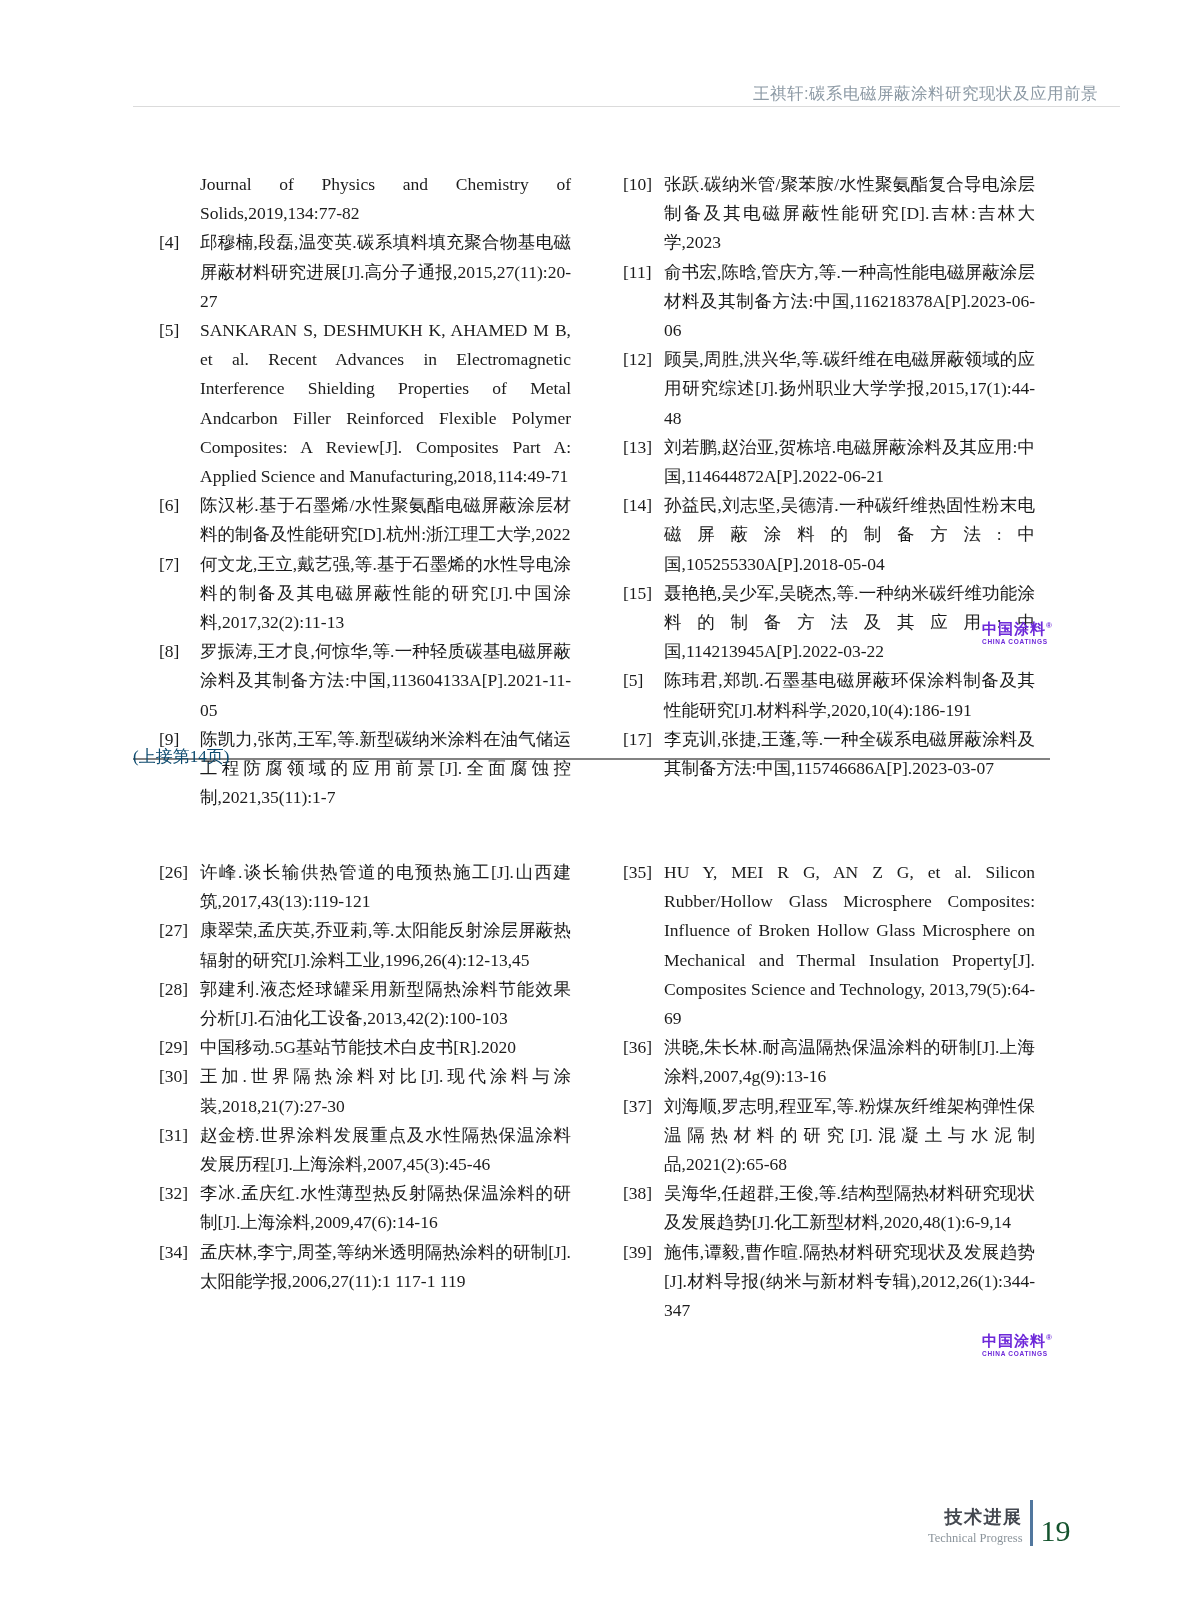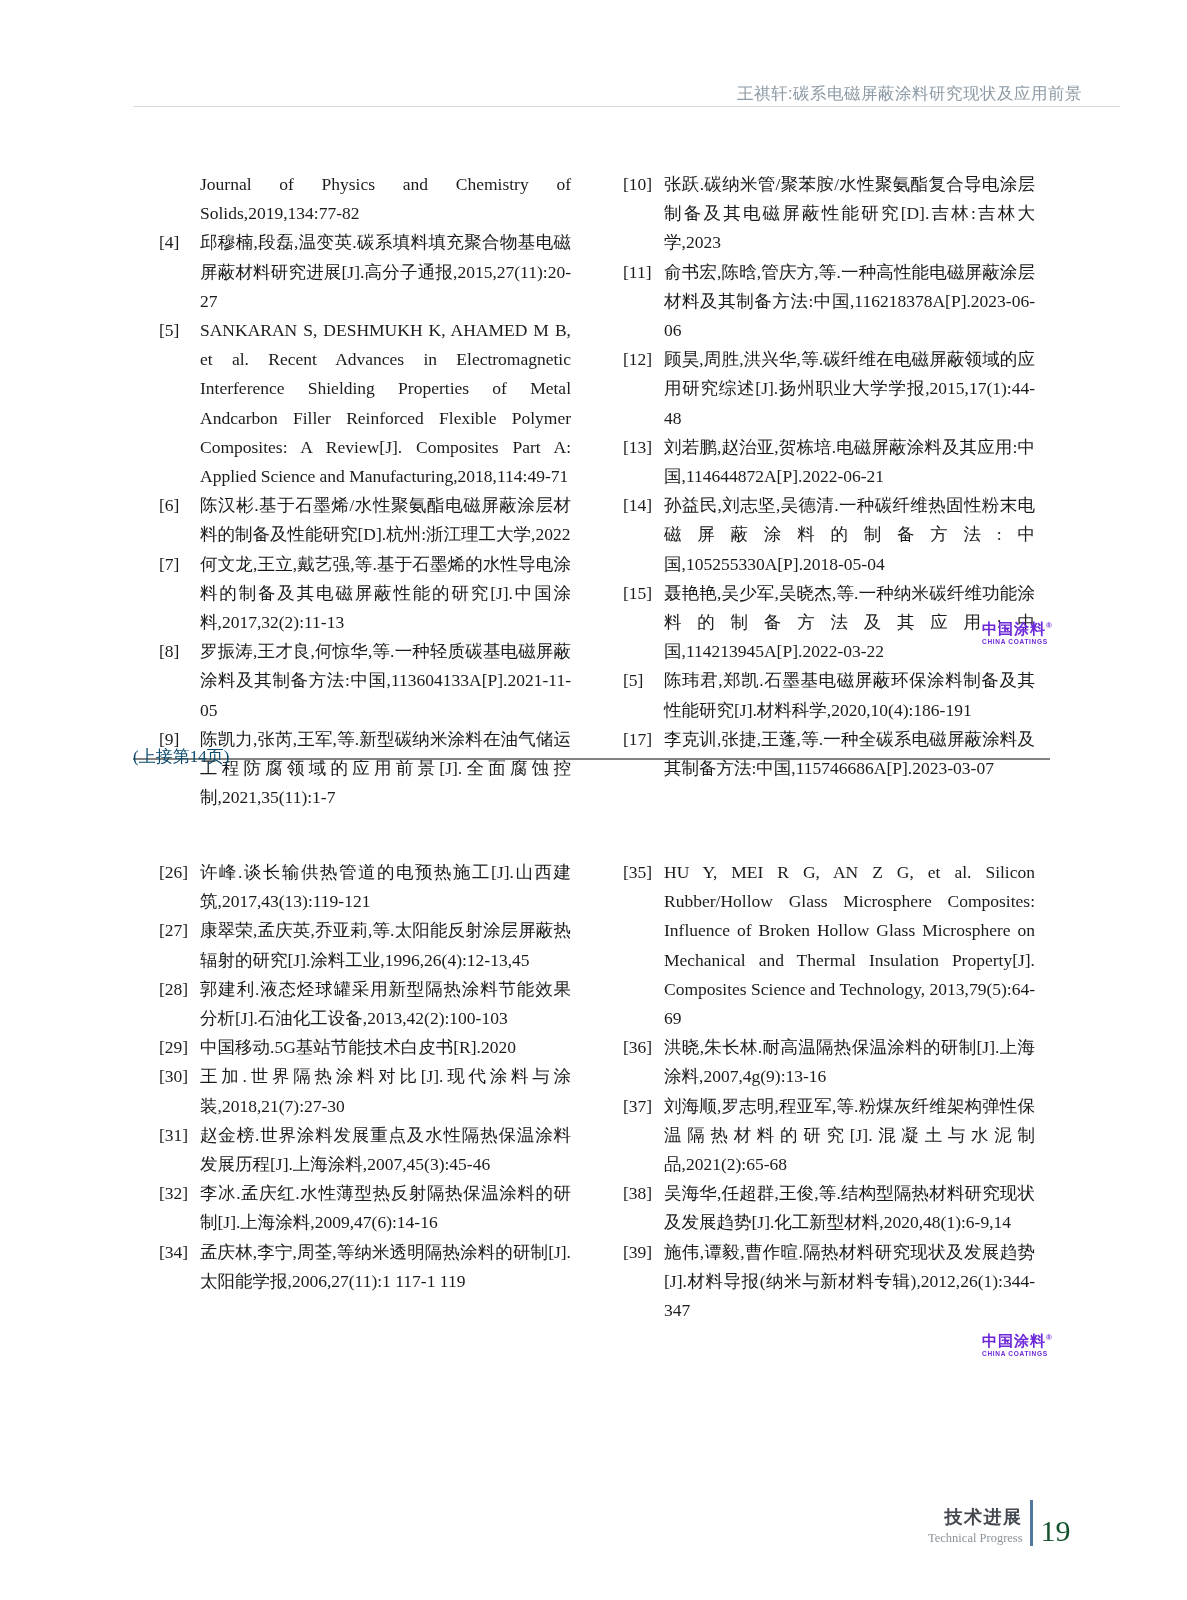--- a/index.html
+++ b/index.html
@@ -2,21 +2,21 @@
 <html><head>
 <meta charset="utf-8">
 <style>
   html,body{margin:0;padding:0;}
   body{
     width:1187px;height:1600px;background:#ffffff;position:relative;
     font-family:"Liberation Serif","DejaVu Serif",serif;color:#1b1b1b;
     overflow:hidden;
   }
   .running-head{
-    position:absolute;top:83px;right:105px;
+    position:absolute;top:83px;right:89px;
     font-family:"Liberation Sans","DejaVu Sans",sans-serif;
     font-size:16.5px;color:#8d9aa5;letter-spacing:0.5px;white-space:nowrap;
   }
   .head-rule{
     position:absolute;top:106px;left:133px;width:987px;height:1px;background:#dbdbdb;
   }
   .col{position:absolute;width:440px;}
   .col-tl{left:131px;top:170px;}
   .col-tr{left:595px;top:170px;}
   .col-bl{left:131px;top:858px;}

